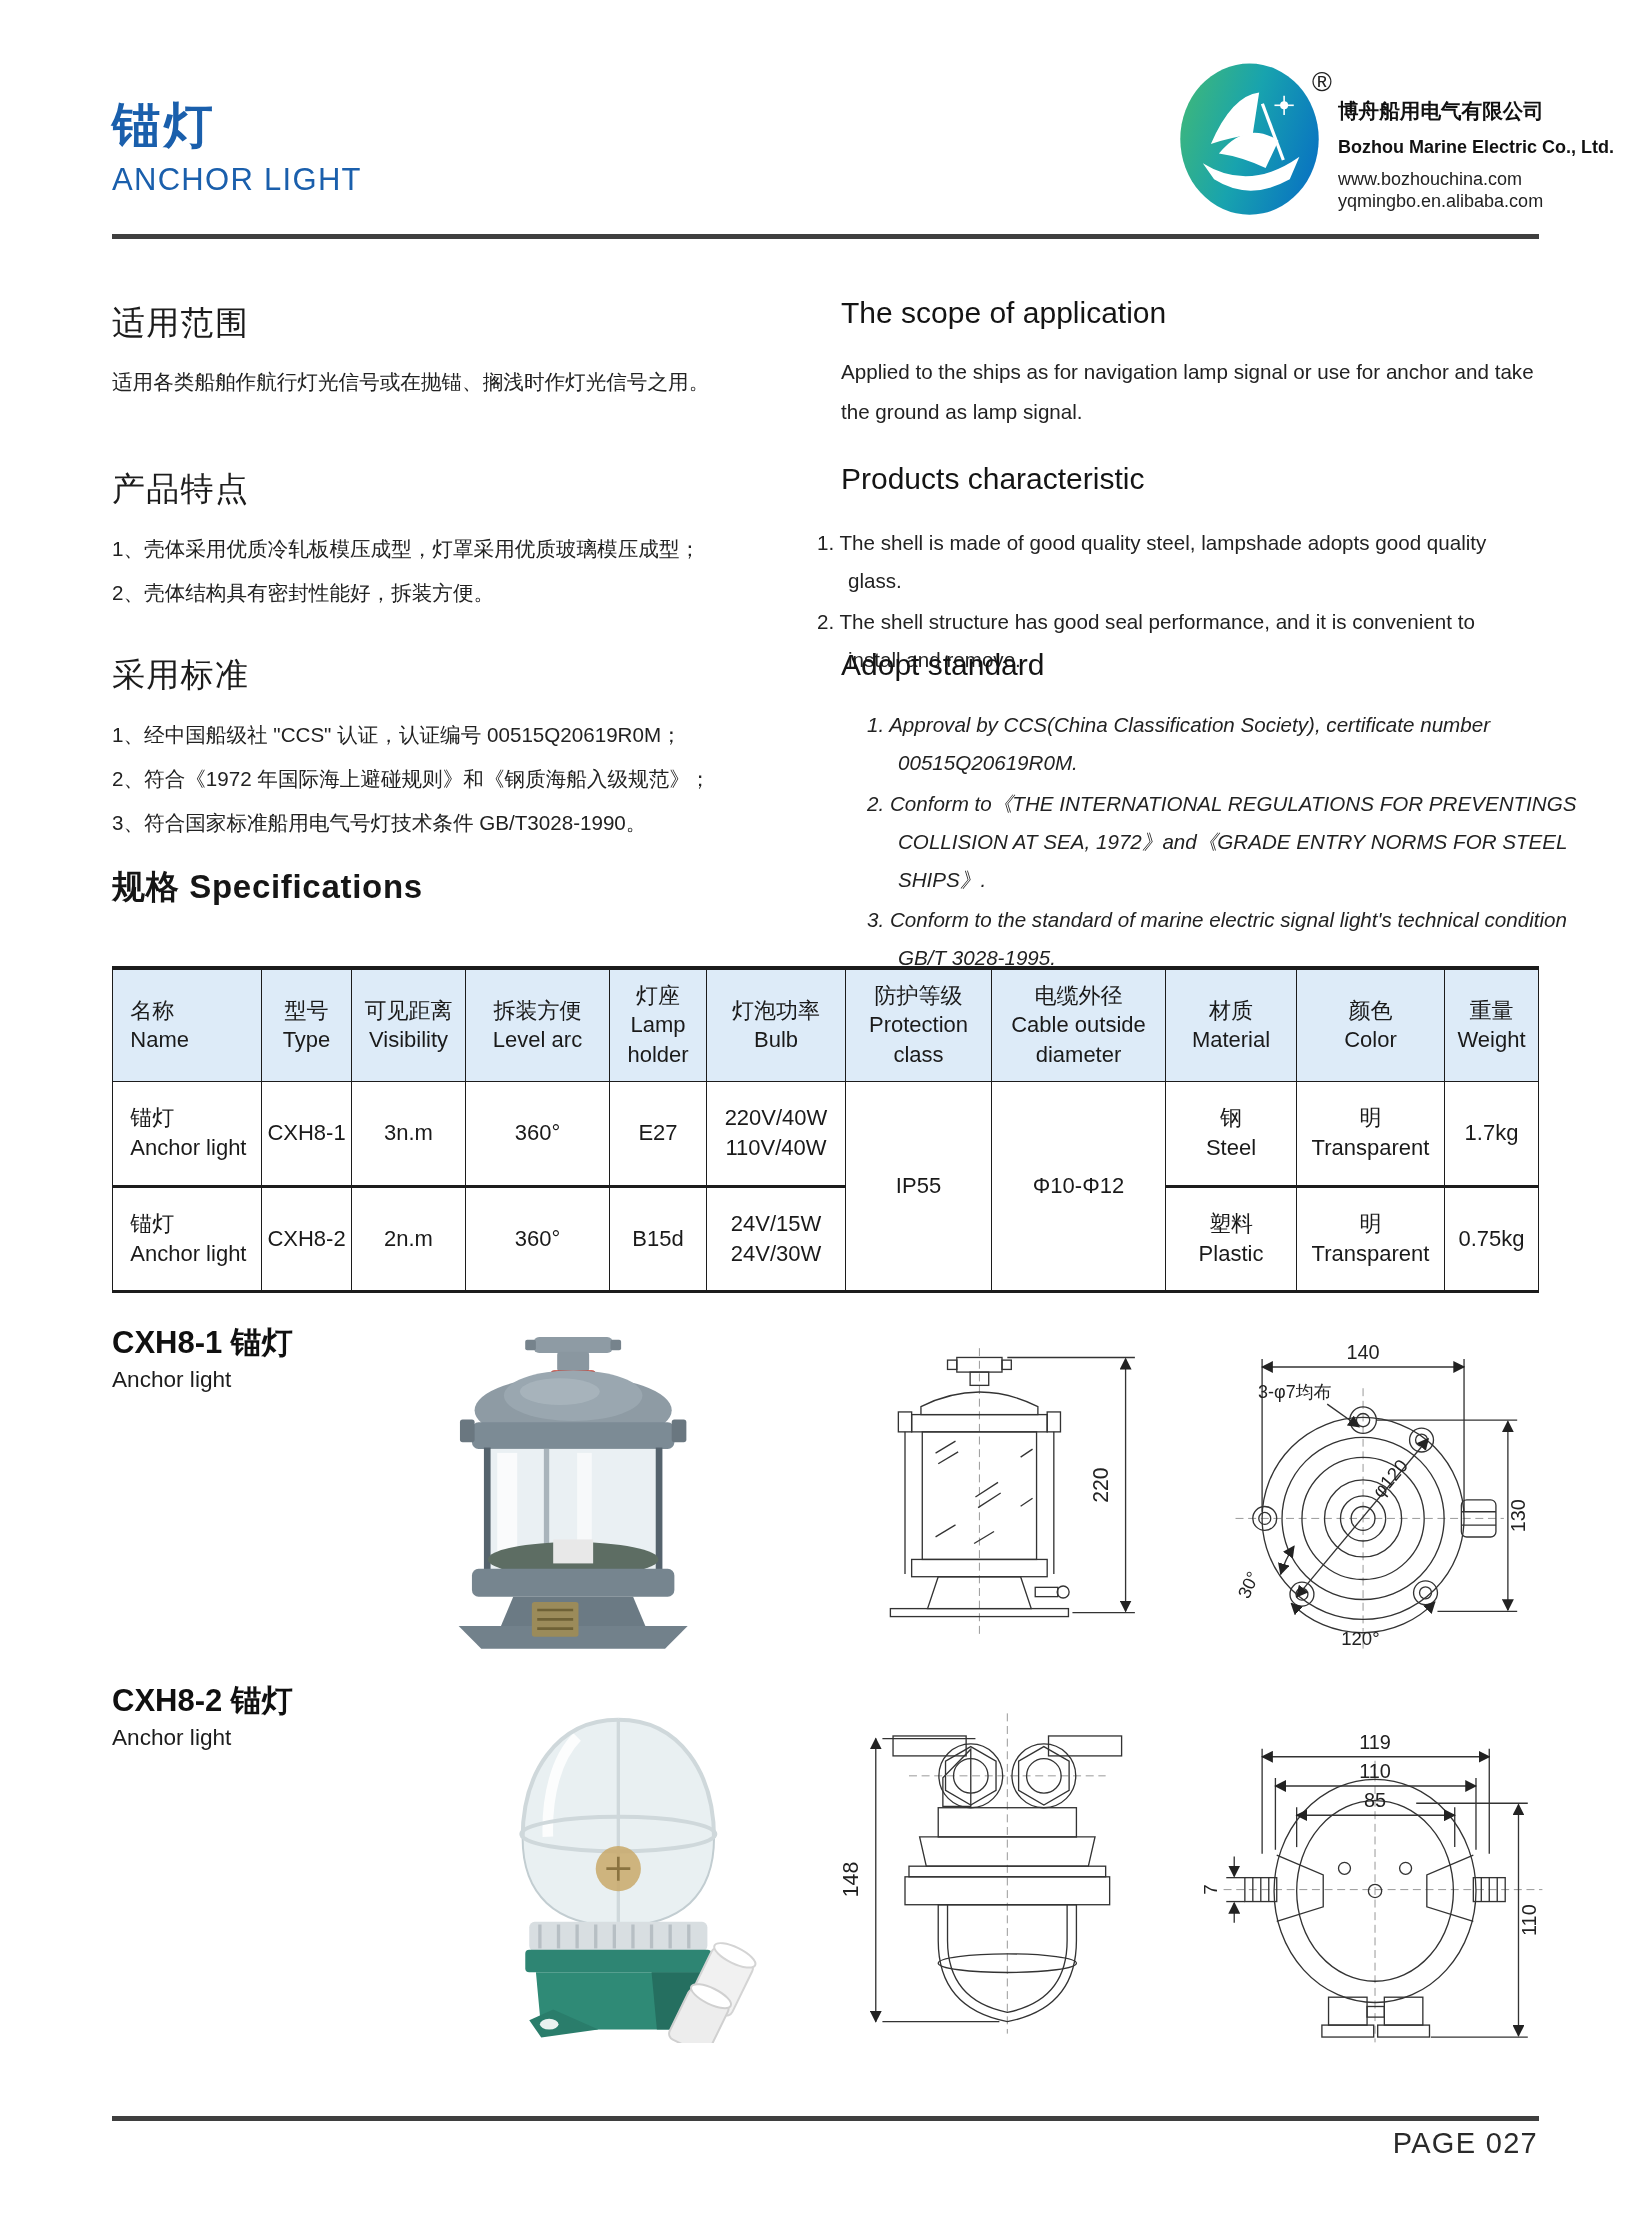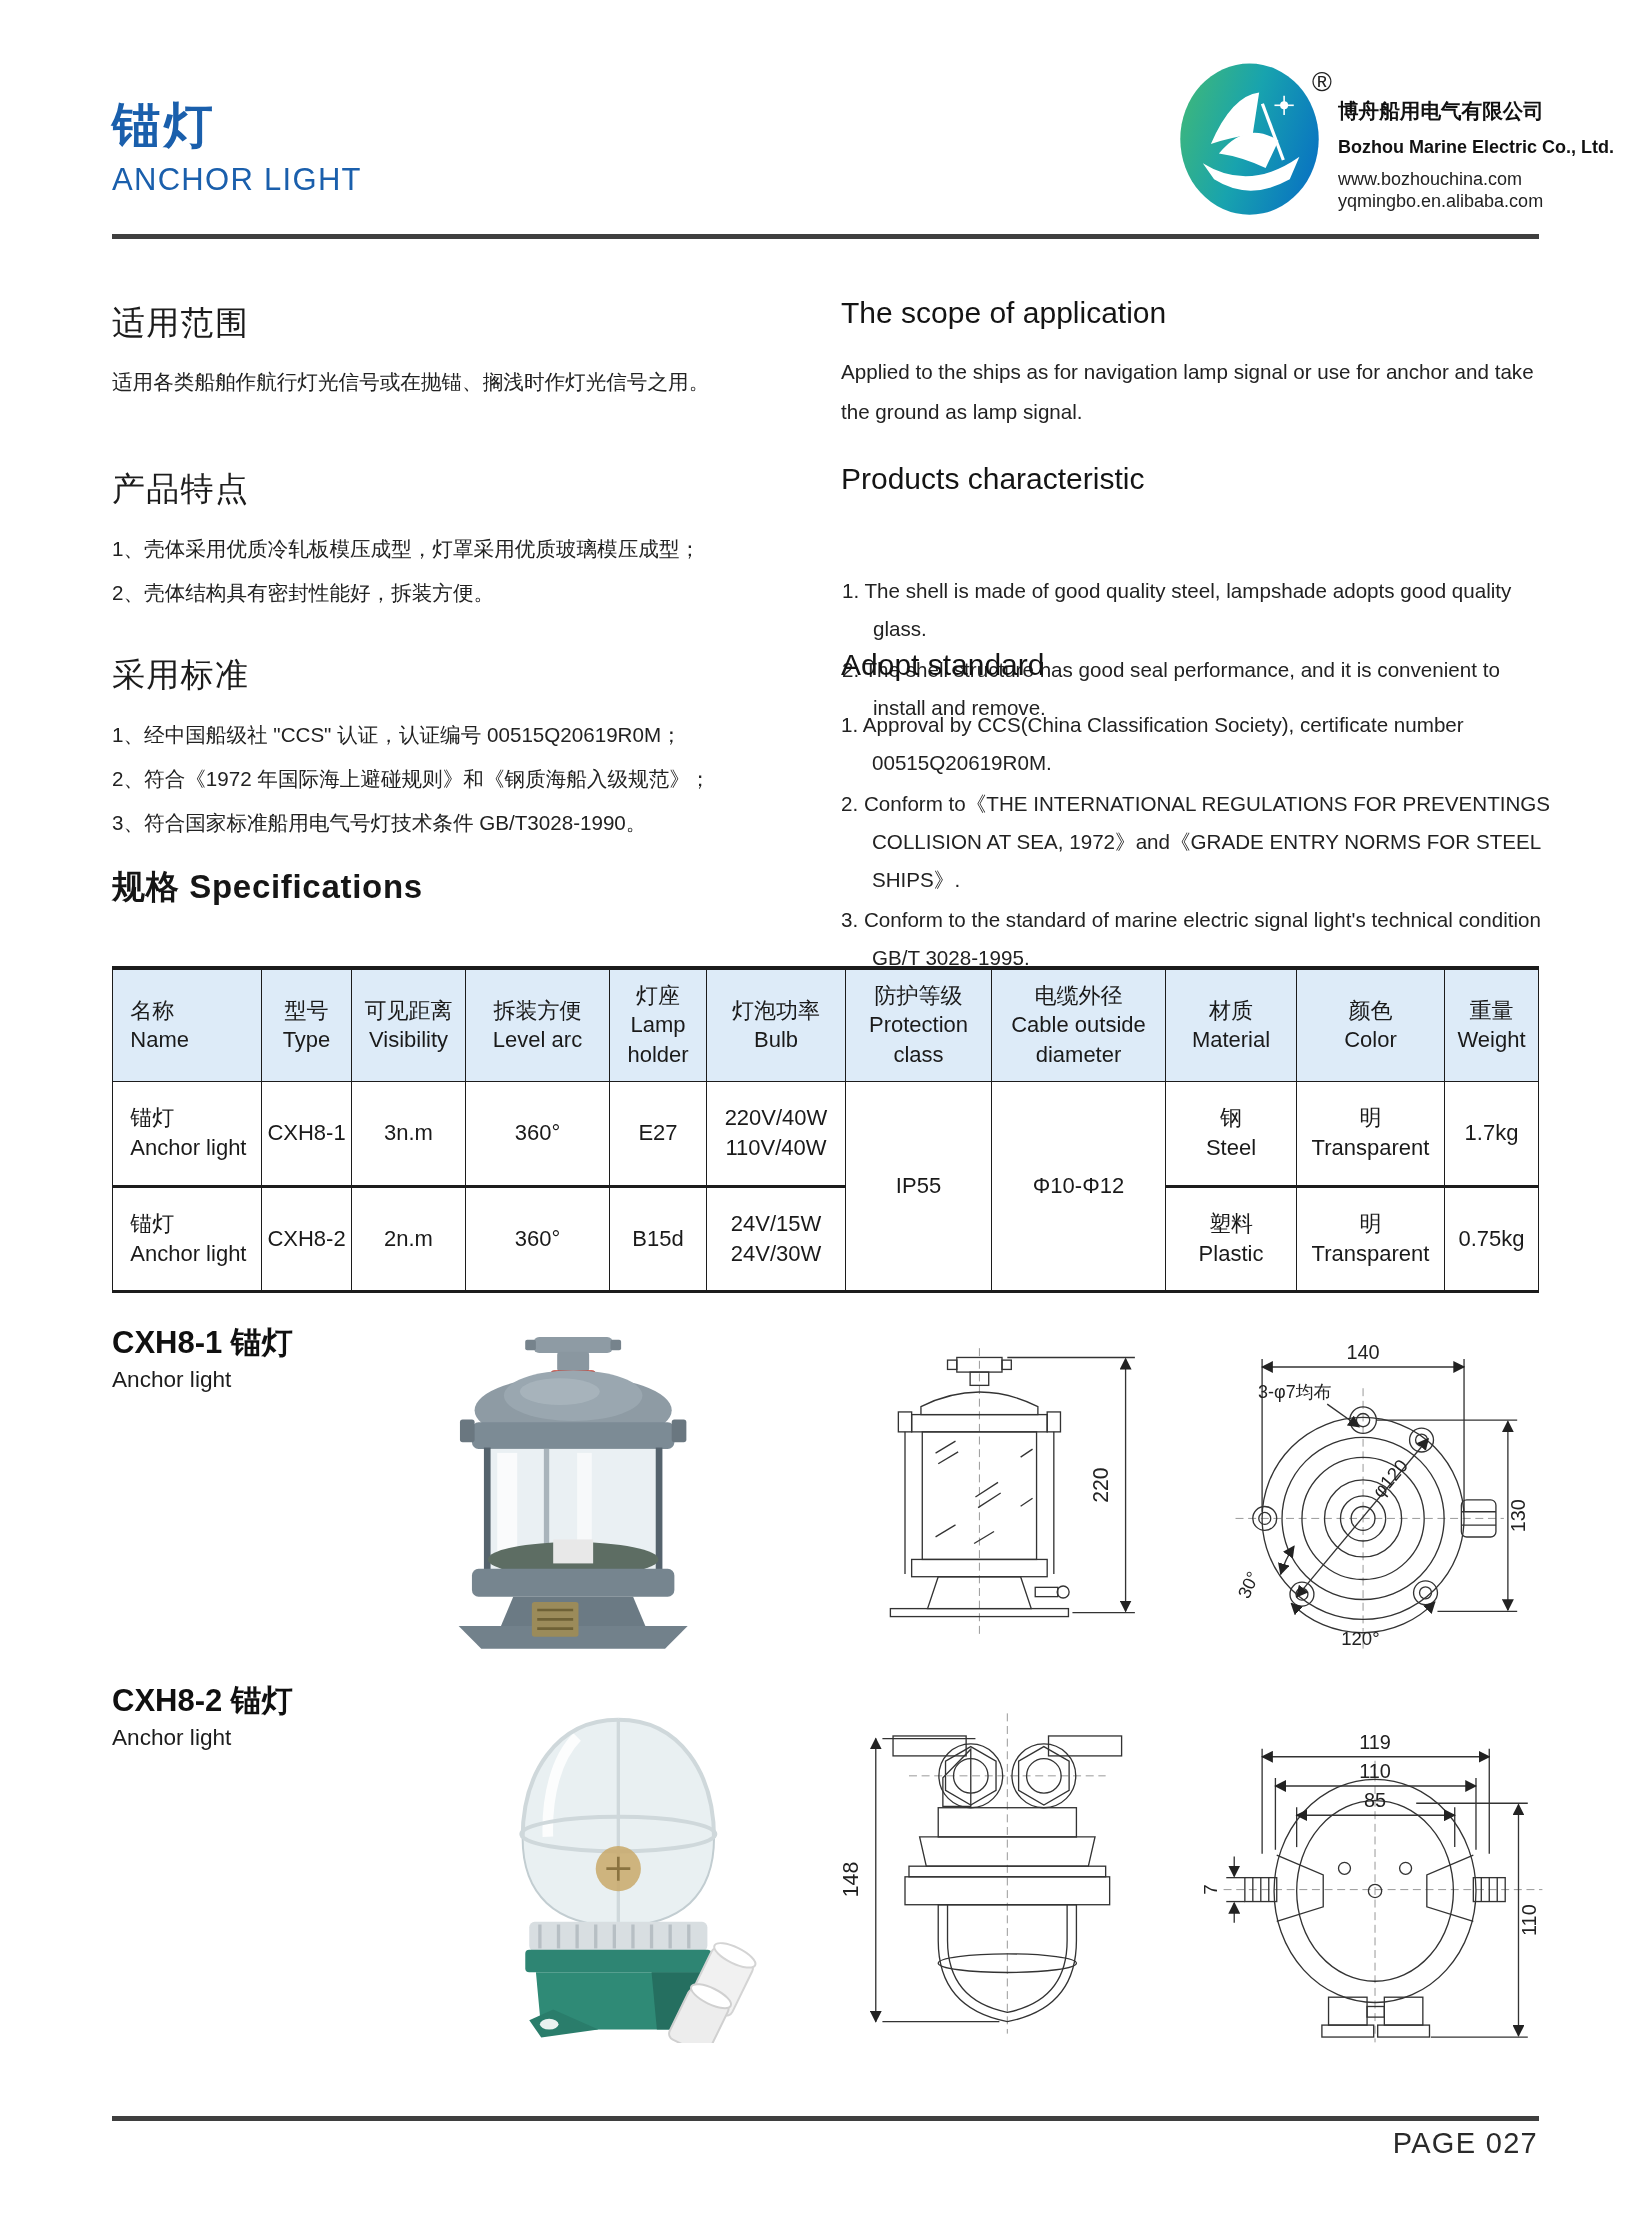--- a/index.html
+++ b/index.html
@@ -86,33 +86,33 @@
   <div class="abs body-txt" style="left:112px; top:362px; width:665px;">适用各类船舶作航行灯光信号或在抛锚、搁浅时作灯光信号之用。</div>
   <div class="abs h-en" style="left:841px; top:296px;">The scope of application</div>
   <div class="abs body-txt" style="left:841px; top:352px; width:702px;">Applied to the ships as for navigation lamp signal or use for anchor and take the ground as lamp signal.</div>
 
   <div class="abs h-zh" style="left:112px; top:467px;">产品特点</div>
   <div class="abs list-zh" style="left:112px; top:527px; width:678px;">
     <div class="li">1、壳体采用优质冷轧板模压成型，灯罩采用优质玻璃模压成型；</div>
     <div class="li">2、壳体结构具有密封性能好，拆装方便。</div>
   </div>
   <div class="abs h-en" style="left:841px; top:462px;">Products characteristic</div>
-  <div class="abs list-en" style="left:842px; top:524px; width:706px;margin-top:48px;">
+  <div class="abs list-en" style="left:817px; top:524px; width:706px;">
     <div class="li">1. The shell is made of good quality steel, lampshade adopts good quality glass.</div>
     <div class="li">2. The shell structure has good seal performance, and it is convenient to install and remove.</div>
   </div>
 
   <div class="abs h-zh" style="left:112px; top:653px;">采用标准</div>
   <div class="abs list-zh" style="left:112px; top:713px; width:705px;">
     <div class="li">1、经中国船级社 "CCS" 认证，认证编号 00515Q20619R0M；</div>
     <div class="li">2、符合《1972 年国际海上避碰规则》和《钢质海船入级规范》；</div>
     <div class="li">3、符合国家标准船用电气号灯技术条件 GB/T3028-1990。</div>
   </div>
   <div class="abs h-en" style="left:841px; top:648px;">Adopt standard</div>
-  <div class="abs list-en" style="left:841px; top:706px; width:710px;">
+  <div class="abs list-en" style="left:867px; top:706px; width:710px;font-style:italic;">
     <div class="li">1. Approval by CCS(China Classification Society), certificate number 00515Q20619R0M.</div>
     <div class="li">2. Conform to《THE INTERNATIONAL REGULATIONS FOR PREVENTINGS COLLISION AT SEA, 1972》and《GRADE ENTRY NORMS FOR STEEL SHIPS》.</div>
     <div class="li">3. Conform to the standard of marine electric signal light's technical condition GB/T 3028-1995.</div>
   </div>
 
   <div class="abs specs-h">规格 Specifications</div>
 
   <div class="abs spec-table-wrap">
     <table class="spec">
       <colgroup>

